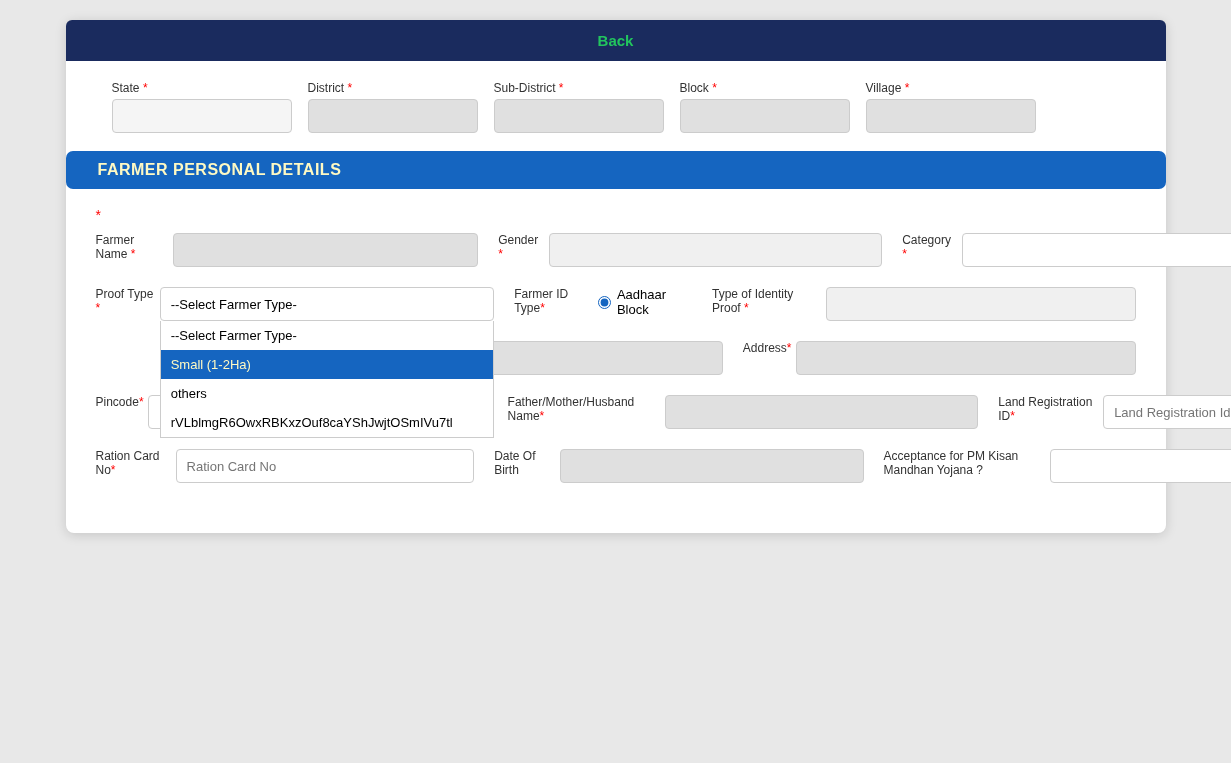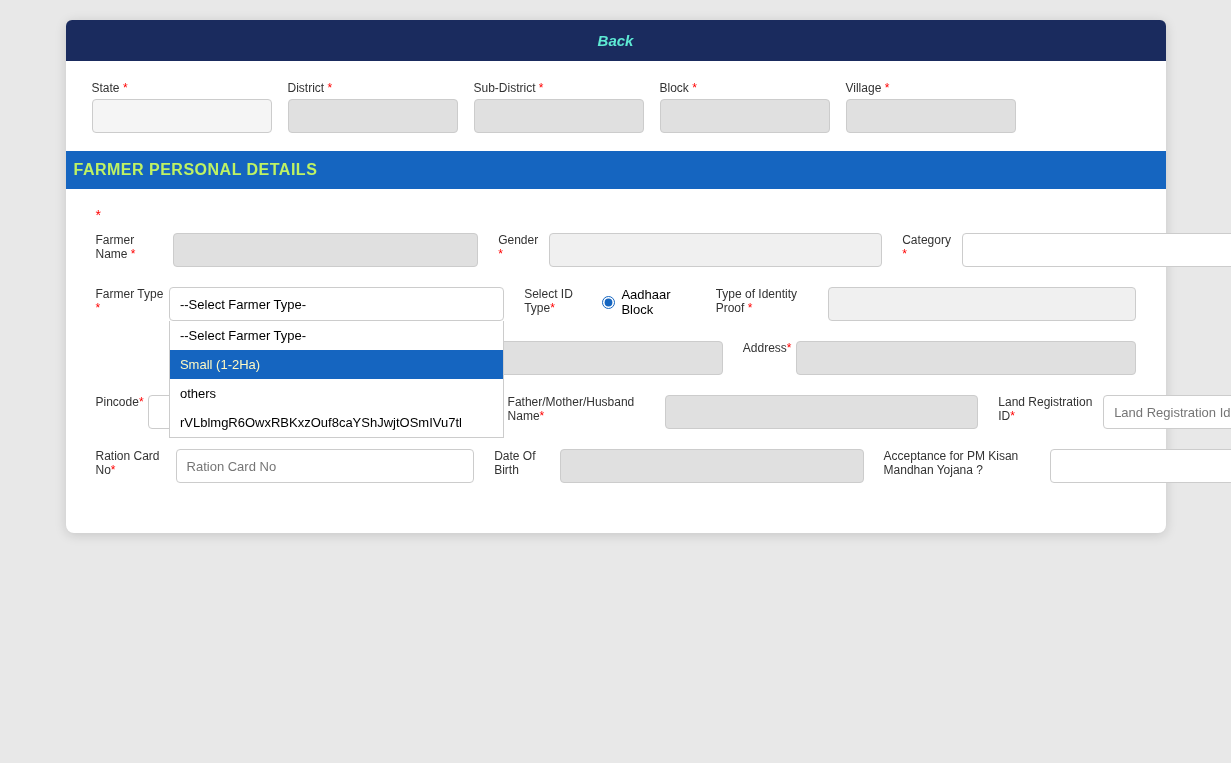--- a/index.html
+++ b/index.html
@@ -16,34 +16,33 @@
     .card {
       background: #fff;
       border-radius: 8px;
       box-shadow: 0 2px 12px rgba(0,0,0,0.15);
       width: 1100px;
       padding: 0 0 30px 0;
       overflow: visible;
     }
     .back-bar {
       background: #1a2b5e;
-      color: #5eead4;
+      color: #22c55e;
       text-align: center;
       padding: 12px;
       font-size: 15px;
       font-weight: bold;
       border-radius: 6px 6px 0 0;
       cursor: pointer;
       margin-bottom: 20px;
-      font-style: italic;
     }
     .location-row {
       display: flex;
       gap: 16px;
-      padding: 0 26px;
+      padding: 0 46px;
       margin-bottom: 18px;
       align-items: flex-end;
     }
     .field-group {
       display: flex;
       flex-direction: column;
       gap: 4px;
     }
     .field-group label {
       font-size: 12px;
@@ -62,26 +61,27 @@
     }
     .field-group input[readonly], .field-group input.filled {
       background: #f5f5f5;
     }
     .state-field { width: 180px; }
     .district-field, .subdistrict-field, .block-field { width: 170px; }
     .village-field { width: 170px; }
 
     .section-header {
       background: #1565c0;
-      color: #bef264;
+      color: #fef9c3;
       font-size: 16px;
       font-weight: bold;
-      padding: 10px 8px;
+      padding: 10px 32px;
       margin: 0 0 18px 0;
       letter-spacing: 0.5px;
+      border-radius: 7px;
     }
 
     .form-body {
       padding: 0 30px;
     }
     .req-note {
       color: red;
       font-size: 14px;
       margin-bottom: 10px;
     }
@@ -221,36 +221,36 @@
       </div>
       <div class="form-col">
         <label><span>Category</span> <span class="req">*</span></label>
         <input class="col-narrow" type="text" style="">
       </div>
     </div>
 
     <div class="form-row" style="align-items: flex-start;">
 
       <div class="form-col">
-        <label><span>Farmer Type</span> <span class="req">*</span></label>
+        <label><span>Proof Type</span> <span class="req">*</span></label>
         <div class="dropdown-container">
           <div class="dropdown-trigger">
             <span>--Select Farmer Type-</span>
           </div>
           <div class="dropdown-list">
             <div class="dropdown-item">--Select Farmer Type-</div>
             <div class="dropdown-item selected">Small (1-2Ha)</div>
             <div class="dropdown-item">others</div>
             <div class="dropdown-item">rVLblmgR6OwxRBKxzOuf8caYShJwjtOSmIVu7tl</div>
           </div>
         </div>
       </div>
 
       <div class="form-col">
-        <label><span>Select ID Type</span><span class="req">*</span></label>
+        <label><span>Farmer ID Type</span><span class="req">*</span></label>
         <div class="radio-group">
           <div class="radio-option">
             <input type="radio" name="id_type" value="aadhaar" checked="" style="">
             <span>Aadhaar Block</span>
           </div>
         </div>
       </div>
 
       <div class="form-col">
         <label><span>Type of Identity Proof</span> <span class="req">*</span></label>

